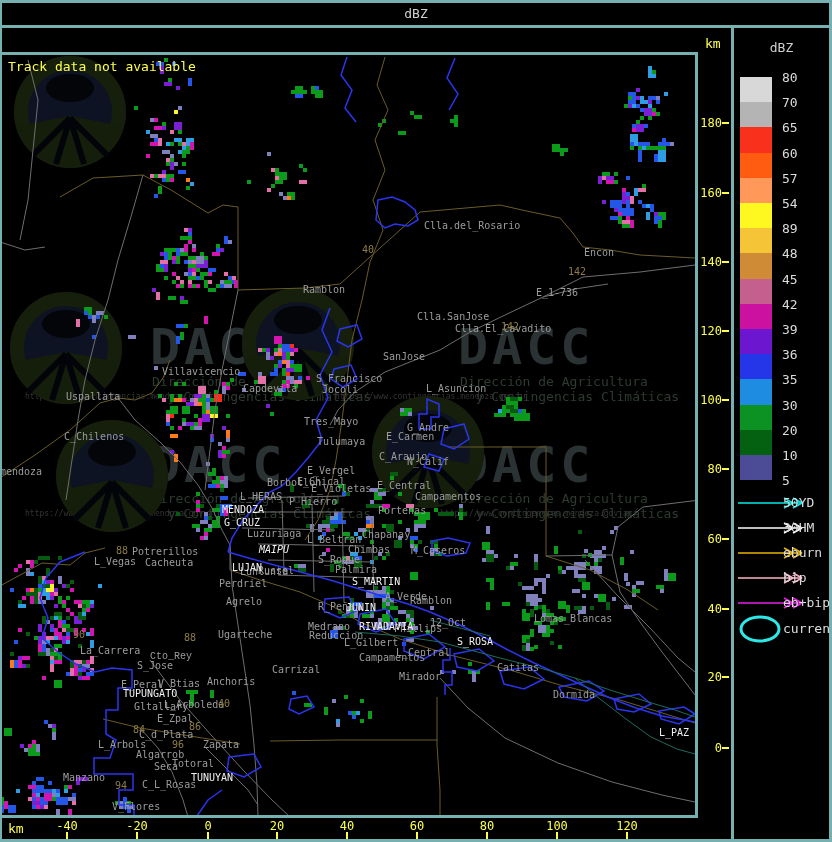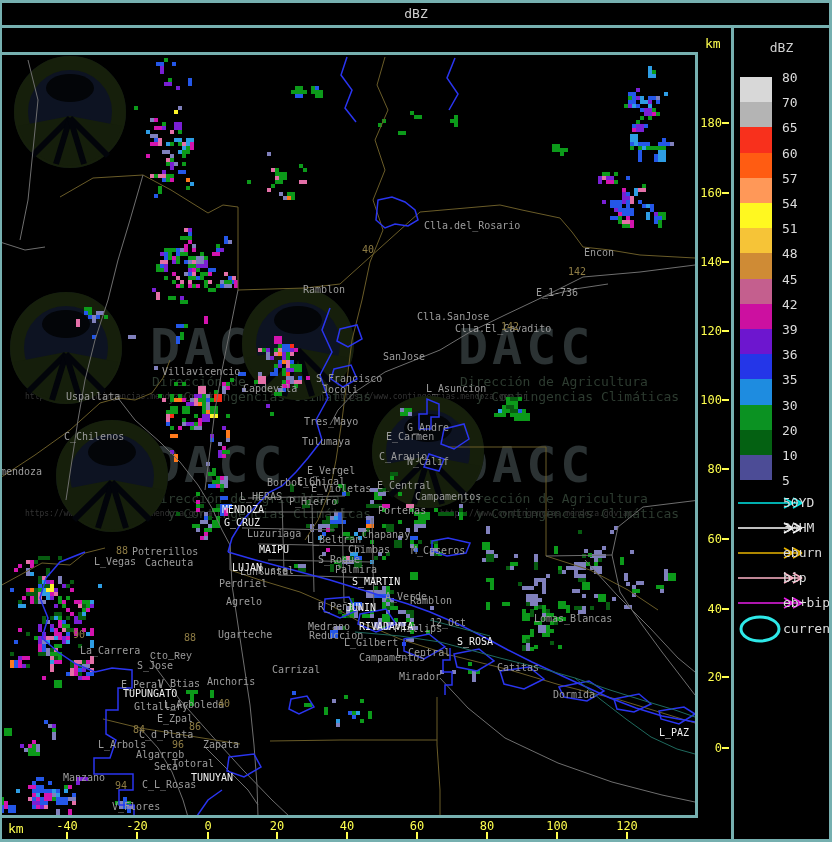--- a/index.html
+++ b/index.html
@@ -1602,21 +1602,21 @@
         <div class="mlabel lg" style="left: 453px; top: 268px;">Clla.El_Cavadito</div>
         <div class="mlabel lg" style="left: 381px; top: 296px;">SanJose</div>
         <div class="mlabel lg" style="left: 314px; top: 318px;">S_Francisco</div>
         <div class="mlabel lg" style="left: 320px; top: 329px;">Jocoli</div>
         <div class="mlabel lg" style="left: 424px; top: 328px;">L_Asuncion</div>
         <div class="mlabel lg" style="left: 160px; top: 311px; text-align: center;">Villavicencio</div>
         <div class="mlabel lg" style="left: 241px; top: 328px;">Capdevila</div>
         <div class="mlabel lg" style="left: 64px; top: 336px;">Uspallata</div>
         <div class="mlabel lg" style="left: 62px; top: 376px;">C_Chilenos</div>
         <div class="mlabel lg" style="left: 302px; top: 361px;">Tres_Mayo</div>
-        <div class="mlabel lg" style="left: 300px; top: 381px;">Tulumaya</div>
+        <div class="mlabel lg" style="left: 315px; top: 381px;">Tulumaya</div>
         <div class="mlabel lg" style="left: 405px; top: 367px;">G_Andre</div>
         <div class="mlabel lg" style="left: 384px; top: 376px;">E_Carmen</div>
         <div class="mlabel lg" style="left: 377px; top: 396px;">C_Araujo</div>
         <div class="mlabel lg" style="left: 405px; top: 401px;">N_Calif</div>
         <div class="mlabel lg" style="left: 295px; top: 398px; margin-top: 23px;">E_Chical</div>
         <div class="mlabel lg" style="left: 305px; top: 410px;">E_Vergel</div>
         <div class="mlabel lg" style="left: -2px; top: 411px;">mendoza</div>
         <div class="mlabel lg" style="left: 265px; top: 422px;">Borbollon</div>
         <div class="mlabel lg" style="left: 309px; top: 428px;">E_Violetas</div>
         <div class="mlabel lg" style="left: 375px; top: 425px;">E_Central</div>
@@ -1669,40 +1669,41 @@
         <div class="mlabel lg" style="left: 110px; top: 746px;">V_Flores</div>
         <div class="mlabel lg" style="left: 270px; top: 609px;">Carrizal</div>
         <div class="mlabel lg" style="left: 397px; top: 616px;">Mirador</div>
         <div class="mlabel lg" style="left: 532px; top: 558px;">Lomas_Blancas</div>
         <div class="mlabel lg" style="left: 495px; top: 607px;">Catitas</div>
         <div class="mlabel lg" style="left: 551px; top: 634px;">Dormida</div>
         <div class="mlabel lg" style="left: 534px; top: 232px;">E_1-736</div>
         <div class="mlabel lw" style="left: 220px; top: 449px;">MENDOZA</div>
         <div class="mlabel lw" style="left: 222px; top: 462px;">G_CRUZ</div>
         <div class="mlabel lw" style="left: 230px; top: 507px;">LUJAN</div>
-        <div class="mlabel lw" style="left: 257px; top: 489px;">MAIPU</div>
+        <div class="mlabel lw" style="left: 257px; top: 489px; font-style: italic;">MAIPU</div>
         <div class="mlabel lw" style="left: 344px; top: 547px;">JUNIN</div>
         <div class="mlabel lw" style="left: 357px; top: 566px;">RIVADAVIA</div>
         <div class="mlabel lw" style="left: 350px; top: 521px;">S_MARTIN</div>
         <div class="mlabel lw" style="left: 121px; top: 633px;">TUPUNGATO</div>
         <div class="mlabel lw" style="left: 189px; top: 717px;">TUNUYAN</div>
         <div class="mlabel lw" style="left: 455px; top: 581px;">S_ROSA</div>
         <div class="mlabel lw" style="left: 657px; top: 672px;">L_PAZ</div>
         <div class="mlabel lo" style="left: 360px; top: 189px;">40</div>
         <div class="mlabel lo" style="left: 566px; top: 211px;">142</div>
         <div class="mlabel lo" style="left: 499px; top: 266px;">142</div>
         <div class="mlabel lo" style="left: 114px; top: 490px;">88</div>
         <div class="mlabel lo" style="left: 182px; top: 577px;">88</div>
         <div class="mlabel lo" style="left: 71px; top: 574px;">90</div>
         <div class="mlabel lo" style="left: 131px; top: 669px;">84</div>
         <div class="mlabel lo" style="left: 187px; top: 666px;">86</div>
         <div class="mlabel lo" style="left: 170px; top: 684px;">96</div>
         <div class="mlabel lo" style="left: 113px; top: 725px;">94</div>
         <div class="mlabel lo" style="left: 216px; top: 643px;">40</div>
       </div>
+    <div id="notice">Track data not available</div>
   </div>
 
   <div class="tealline" style="left:0;top:815px;width:698px;height:3px;"></div>
   <div class="tealline" style="left:695px;top:52px;width:3px;height:766px;"></div>
   <div class="tealline" style="left:731px;top:25px;width:3px;height:817px;"></div>
 
   <div id="right-axis">
     <div class="unit">km</div>
   <div class="rtick-label" style="left: 0px; top: 88px;">180</div>
       <div class="rtick-dash" style="top: 94px;"></div>
@@ -1803,21 +1804,21 @@
       <div class="scale-block" style="top: 351.4px; height: 25.2px; background: rgb(30, 140, 224);"></div>
       <div class="scale-block" style="top: 376.6px; height: 25.2px; background: rgb(11, 146, 34);"></div>
       <div class="scale-block" style="top: 401.8px; height: 25.2px; background: rgb(4, 97, 18);"></div>
       <div class="scale-block" style="top: 427px; height: 25.2px; background: rgb(76, 76, 150);"></div>
       <div class="scale-label" style="top: 42px;">80</div>
       <div class="scale-label" style="top: 67.2px;">70</div>
       <div class="scale-label" style="top: 92.4px;">65</div>
       <div class="scale-label" style="top: 117.6px;">60</div>
       <div class="scale-label" style="top: 142.8px;">57</div>
       <div class="scale-label" style="top: 168px;">54</div>
-      <div class="scale-label" style="top: 193.2px;">51</div>
+      <div class="scale-label" style="top: 193.2px;">89</div>
       <div class="scale-label" style="top: 218.4px;">48</div>
       <div class="scale-label" style="top: 243.6px;">45</div>
       <div class="scale-label" style="top: 268.8px;">42</div>
       <div class="scale-label" style="top: 294px;">39</div>
       <div class="scale-label" style="top: 319.2px;">36</div>
       <div class="scale-label" style="top: 344.4px;">35</div>
       <div class="scale-label" style="top: 369.6px;">30</div>
       <div class="scale-label" style="top: 394.8px;">20</div>
       <div class="scale-label" style="top: 420px;">10</div>
       <div class="scale-label" style="top: 445.2px;">5</div>

